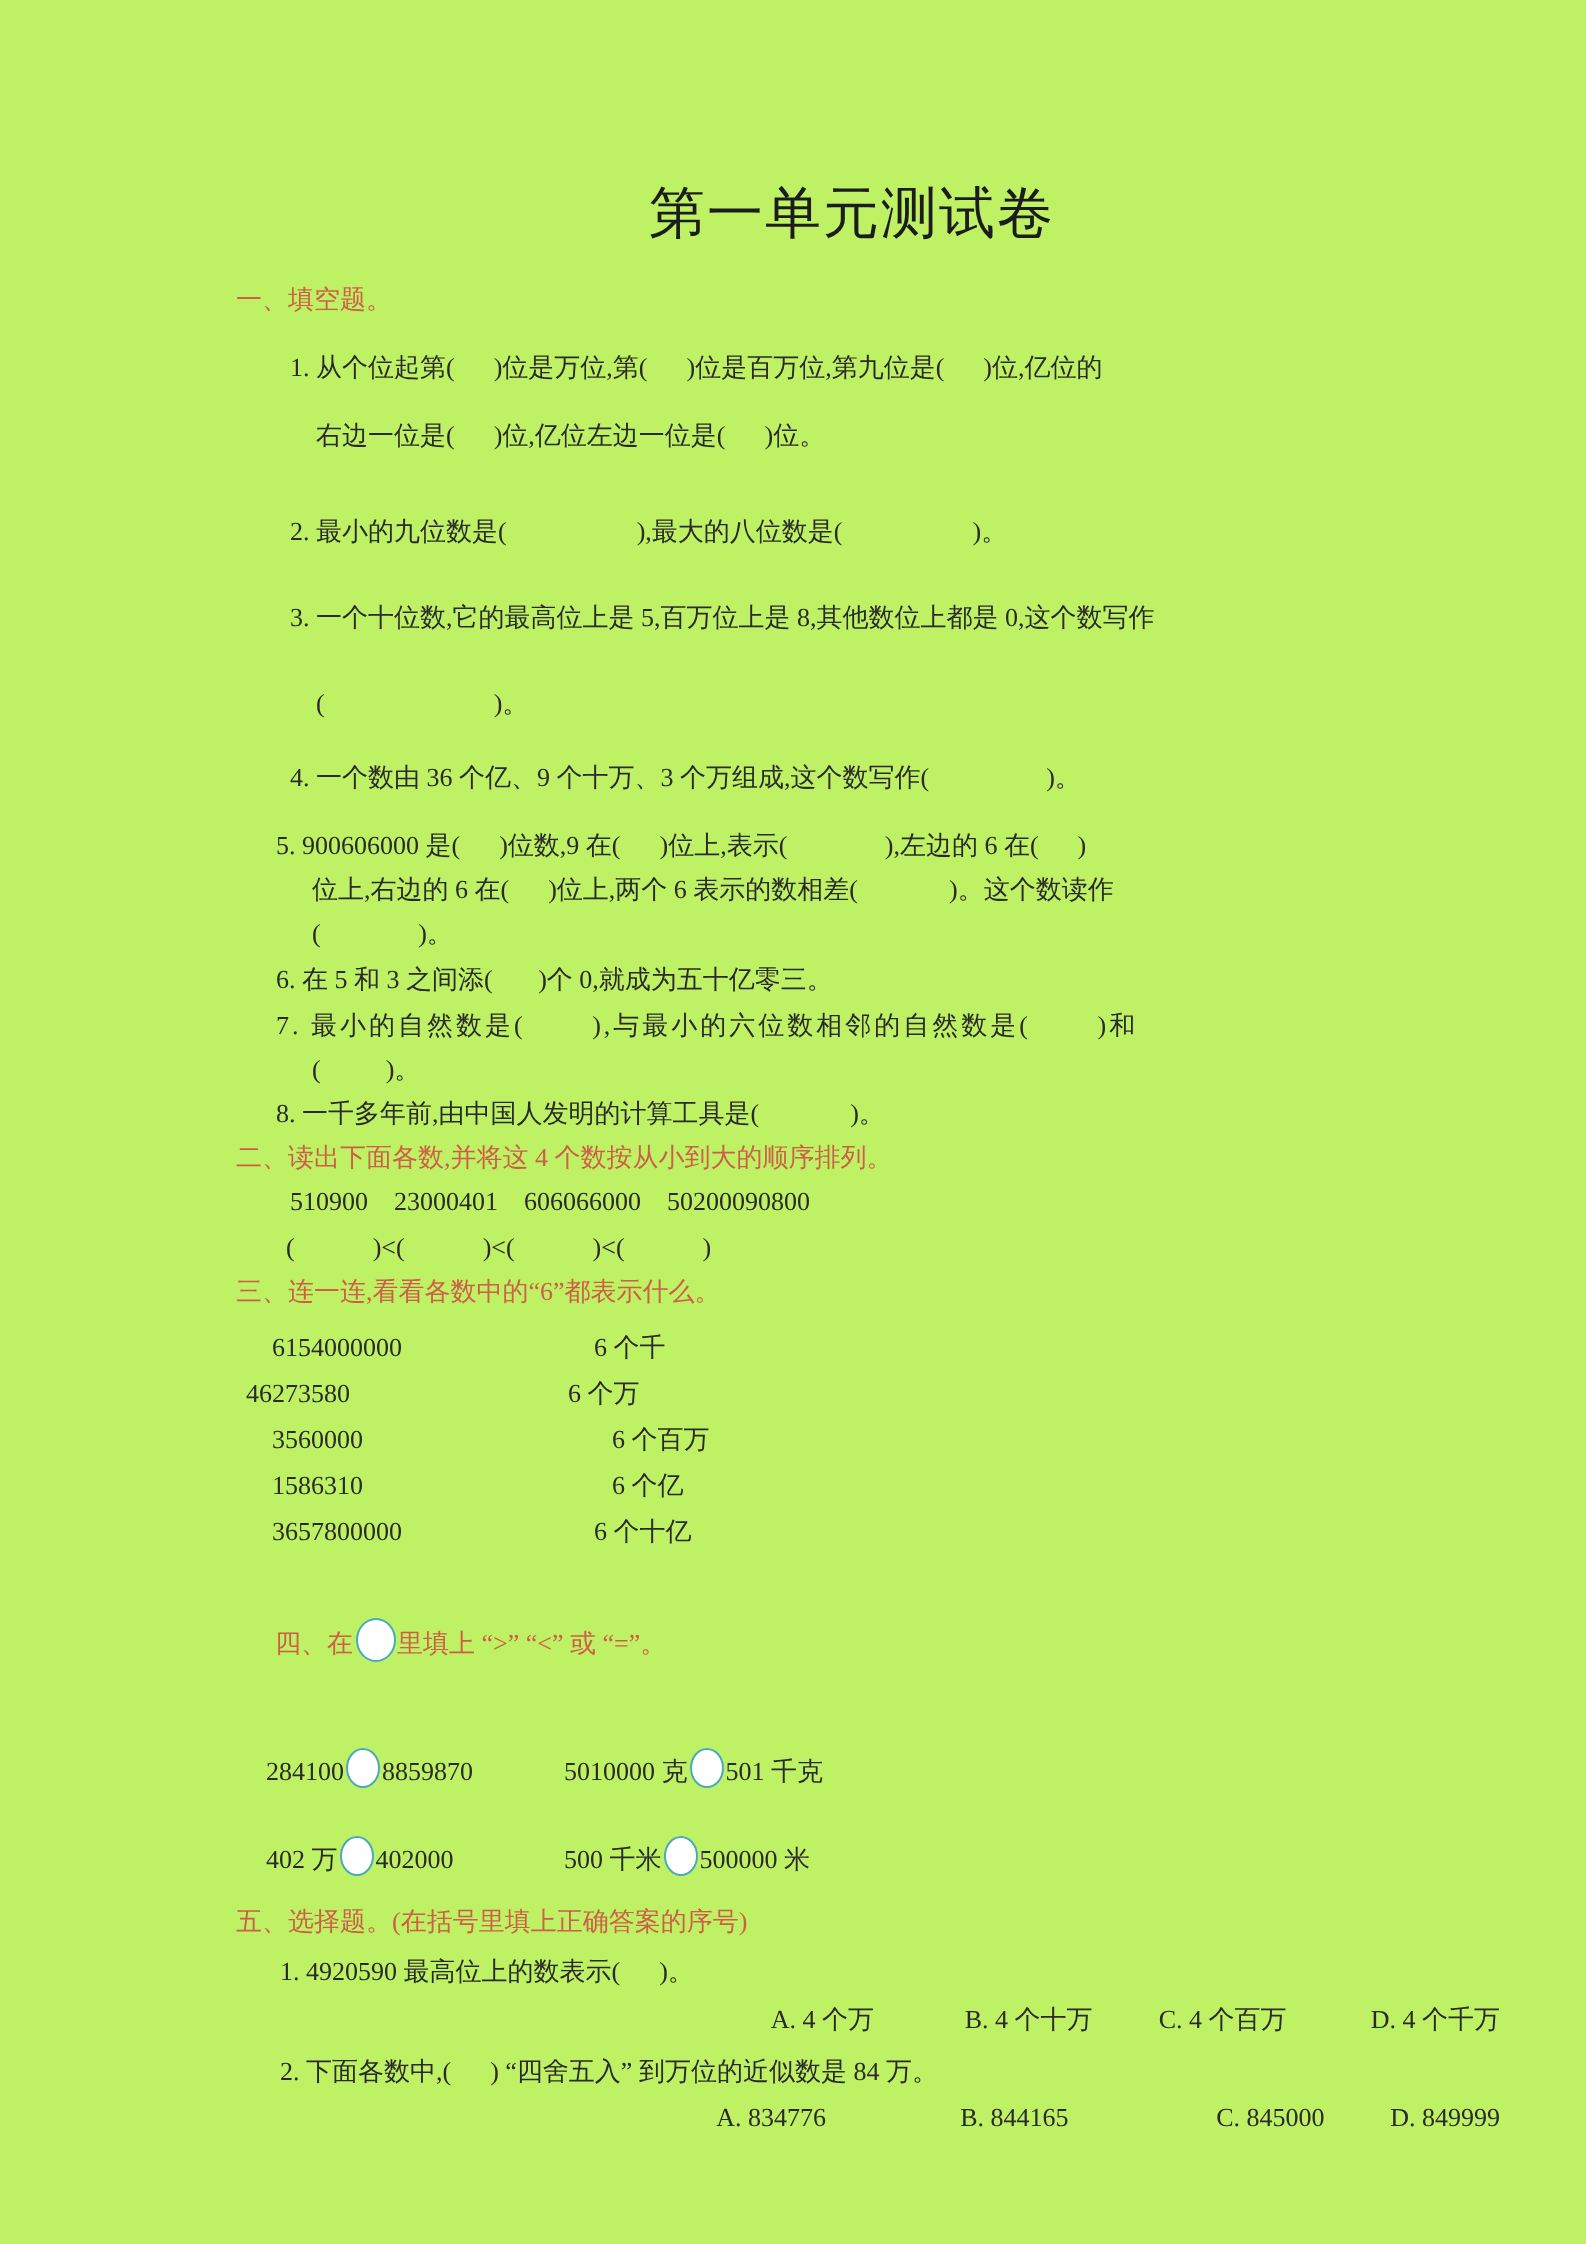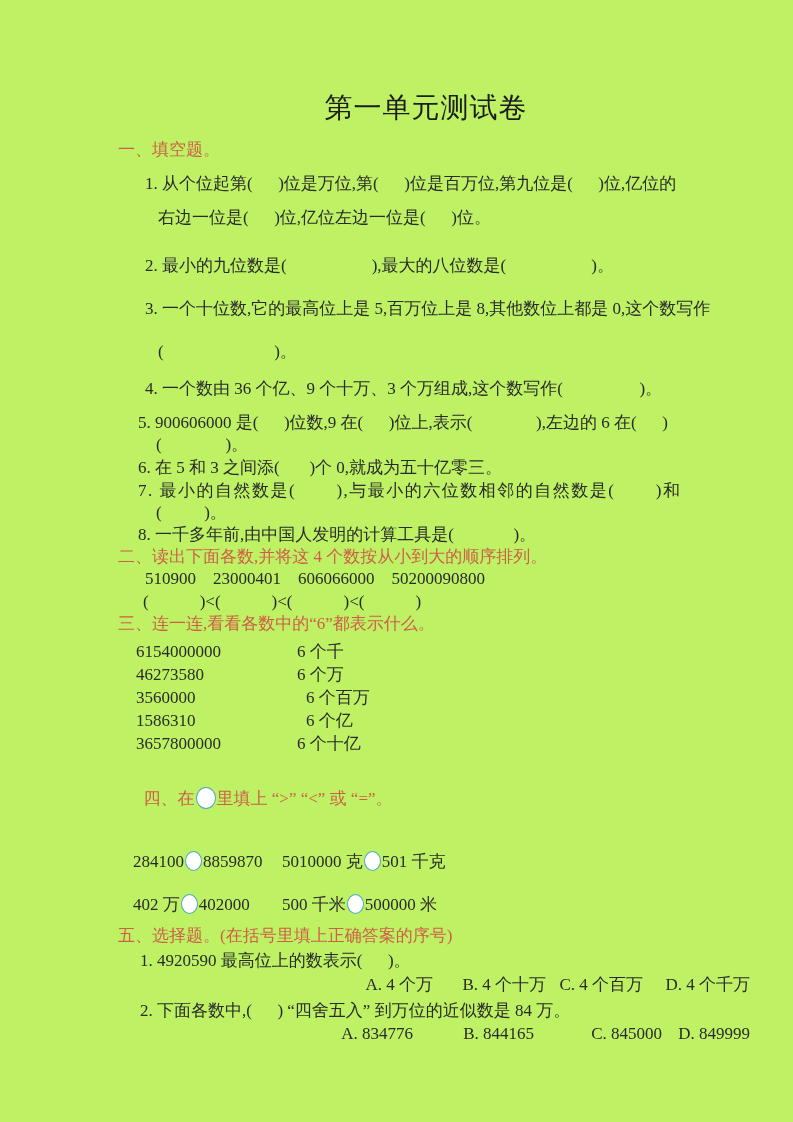--- a/index.html
+++ b/index.html
@@ -1,19 +1,19 @@
 <!DOCTYPE html>
 <html><head>
 <meta charset="utf-8">
 <style>
   html,body{margin:0;padding:0;background:#ffffff;}
   .page{position:relative;width:793px;height:1122px;background:#bef264;overflow:hidden;
         font-family:"Liberation Serif","DejaVu Serif",serif;color:#2a2a2a;}
   .content{position:absolute;left:118px;top:86px;width:632px;}
-  .line{white-space:pre-wrap;font-size:17px;line-height:20px;}
+  .line{white-space:pre-wrap;font-size:13px;line-height:20px;}
   .tight{line-height:19px;}
   .title{font-size:28px;line-height:44px;text-align:center;margin-left:-16px;letter-spacing:1px;color:#1c1c1c;}
   .sec{color:#cf5e49;}
   .circ{display:inline-block;width:15px;height:18px;border:1.5px solid #4aa9bd;border-radius:50%;
         vertical-align:-4px;margin:0 1px;background:#ffffff;}
   .hc{width:18px;height:20px;vertical-align:-5px;}
   .mrow{display:flex;}
   .mnum{width:161px;display:inline-block;}
   .crow{display:flex;}
   .cg1{width:149px;display:inline-block;}
@@ -29,35 +29,36 @@
     <div class="title">第一单元测试卷</div>
 
     <div class="line sec" style="margin-top:10px">一、填空题。</div>
     <div class="line" style="margin-top:14px;margin-left:27px">1. 从个位起第(      )位是万位,第(      )位是百万位,第九位是(      )位,亿位的</div>
     <div class="line" style="margin-top:14px;margin-left:40px">右边一位是(      )位,亿位左边一位是(      )位。</div>
     <div class="line" style="margin-top:28px;margin-left:27px">2. 最小的九位数是(                    ),最大的八位数是(                    )。</div>
     <div class="line" style="margin-top:23px;margin-left:27px">3. 一个十位数,它的最高位上是 5,百万位上是 8,其他数位上都是 0,这个数写作</div>
     <div class="line" style="margin-top:23px;margin-left:40px">(                          )。</div>
     <div class="line" style="margin-top:17px;margin-left:27px">4. 一个数由 36 个亿、9 个十万、3 个万组成,这个数写作(                  )。</div>
     <div class="line tight" style="margin-top:14px;margin-left:20px">5. 900606000 是(      )位数,9 在(      )位上,表示(               ),左边的 6 在(      )</div>
+    <div class="line tight" style="margin-top:3px;margin-left:38px">位上,右边的 6 在(      )位上,两个 6 表示的数相差(              )。这个数读作</div>
     <div class="line tight" style="margin-top:3px;margin-left:38px">(               )。</div>
     <div class="line tight" style="margin-top:4px;margin-left:20px">6. 在 5 和 3 之间添(       )个 0,就成为五十亿零三。</div>
     <div class="line tight ls" style="margin-top:4px;margin-left:20px">7. 最小的自然数是(       ),与最小的六位数相邻的自然数是(       )和</div>
     <div class="line tight" style="margin-top:3px;margin-left:38px">(          )。</div>
     <div class="line tight" style="margin-top:3px;margin-left:20px">8. 一千多年前,由中国人发明的计算工具是(              )。</div>
 
     <div class="line tight sec" style="margin-top:3px">二、读出下面各数,并将这 4 个数按从小到大的顺序排列。</div>
     <div class="line tight" style="margin-top:3px;margin-left:27px">510900    23000401    606066000    50200090800</div>
     <div class="line tight" style="margin-top:4px;margin-left:25px">(            )&lt;(            )&lt;(            )&lt;(            )</div>
 
     <div class="line tight sec" style="margin-top:3px">三、连一连,看看各数中的“6”都表示什么。</div>
     <div class="mrow line tight" style="margin-top:9px;margin-left:18px">
       <span class="mnum">6154000000</span><span>6 个千</span>
     </div>
-    <div class="mrow line tight" style="margin-top:4px;margin-left:18px">
+    <div class="mrow line tight" style="margin-top:4px;margin-left:5px">
       <span class="mnum">46273580</span><span>6 个万</span>
     </div>
     <div class="mrow line tight" style="margin-top:4px;margin-left:18px">
       <span class="mnum">3560000</span><span style="margin-left:9px">6 个百万</span>
     </div>
     <div class="mrow line tight" style="margin-top:4px;margin-left:18px">
       <span class="mnum">1586310</span><span style="margin-left:9px">6 个亿</span>
     </div>
     <div class="mrow line tight" style="margin-top:4px;margin-left:18px">
       <span class="mnum">3657800000</span><span>6 个十亿</span>

